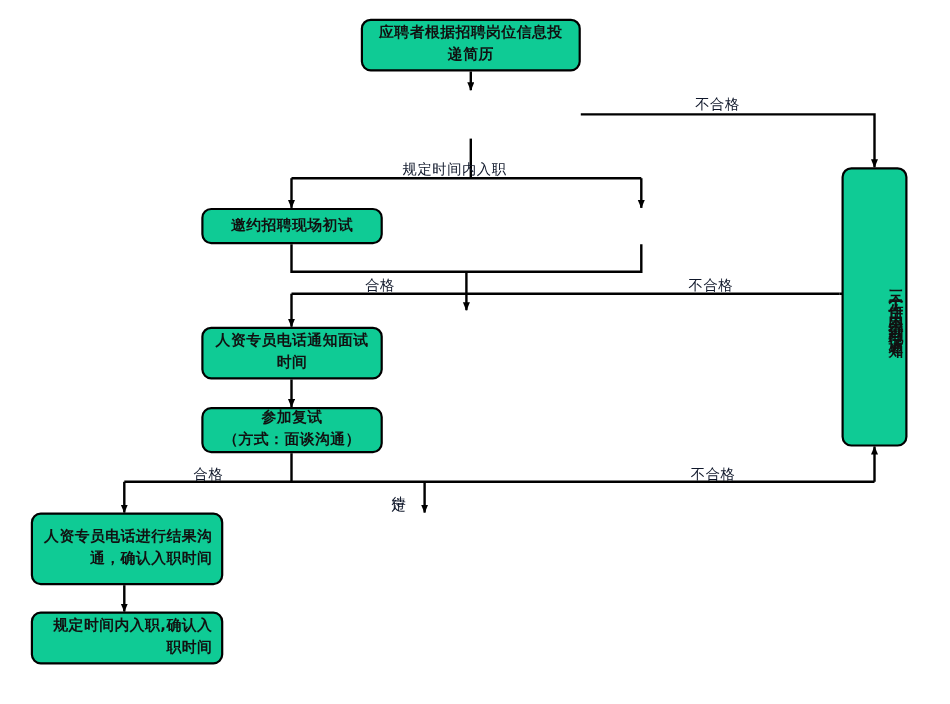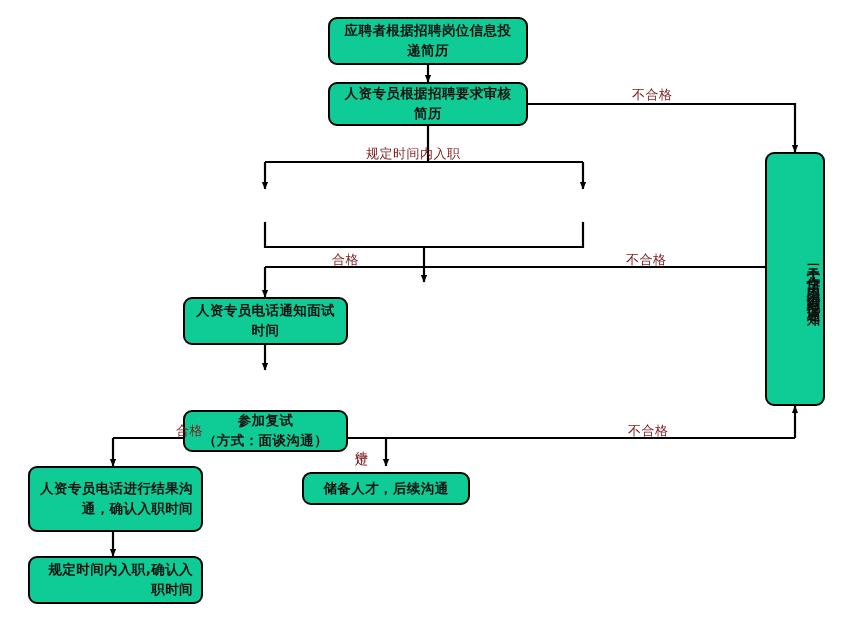--- a/index.html
+++ b/index.html
@@ -52,21 +52,21 @@
     text-orientation: upright;
     letter-spacing: 4px;
     padding: 8px 2px;
     line-height: 1.1;
     align-items: flex-start;
     justify-content: center;
   }
   .edge-label {
     position: absolute;
     font-size: 13px;
-    color: #7f1d1d;
+    color: #0f172a;
     font-weight: normal;
     white-space: nowrap;
     font-family: "DejaVu Sans", "Liberation Sans", sans-serif;
     letter-spacing: 0.5px;
   }
   .edge-label.vertical {
     writing-mode: vertical-rl;
     text-orientation: upright;
     letter-spacing: 2px;
     white-space: normal;
@@ -111,46 +111,43 @@
       <path d="M795,438 L795,406" marker-end="url(#arrow)"></path>
 
       <path d="M113,532 L113,556" marker-end="url(#arrow)"></path>
     </g>
   </svg>
 
   <div class="node" style="left:328px; top:17px; width:200px; height:48px;">
     <span>应聘者根据招聘岗位信息投递简历</span>
   </div>
 
-  <div class="node" style="left:328px; top:82px; width:200px; height:44px;">
-    <span>人资专员根据招聘要求审核简历</span>
+
+  <div class="node" style="left:183px; top:189px; width:165px; height:33px;">
+    <span>邀约招聘现场初试</span>
   </div>
-
 
 
   <div class="node" style="left:183px; top:297px; width:165px; height:48px;">
     <span>人资专员电话通知面试时间</span>
   </div>
 
-  <div class="node" style="left:183px; top:370px; width:165px; height:42px; white-space:pre-line;margin-top:40px;">
+  <div class="node" style="left:183px; top:370px; width:165px; height:42px; white-space:pre-line;">
     <span>参加复试
 （方式：面谈沟通）</span>
   </div>
 
   <div class="node left-align" style="left:28px; top:466px; width:175px; height:66px;">
     <span>人资专员电话进行结果沟通，确认入职时间</span>
   </div>
 
   <div class="node left-align" style="left:28px; top:556px; width:175px; height:48px;">
     <span>规定时间内入职,确认入职时间</span>
   </div>
 
-  <div class="node" style="left:302px; top:472px; width:168px; height:33px;">
-    <span>储备人才，后续沟通</span>
-  </div>
 
   <div class="node vertical" style="left:765px; top:152px; width:60px; height:254px;">
     <span>三个工作日内未得到电话通知</span>
   </div>
 
   <div class="edge-label" style="left:632px; top:86px;">不合格</div>
 
   <div class="edge-label" style="left:366px; top:145px;">规定时间内入职</div>
 
   <div class="edge-label" style="left:332px; top:251px;">合格</div>

